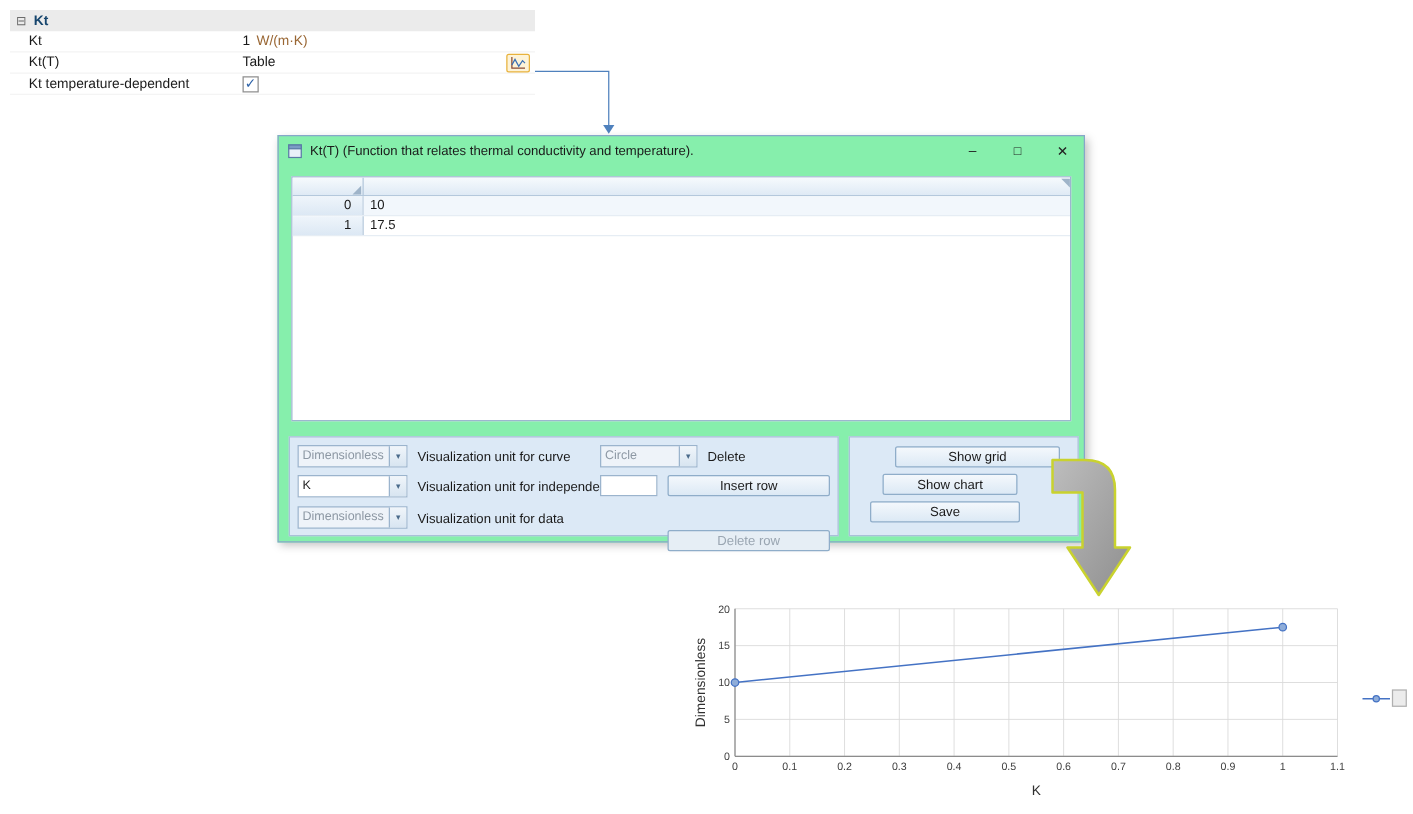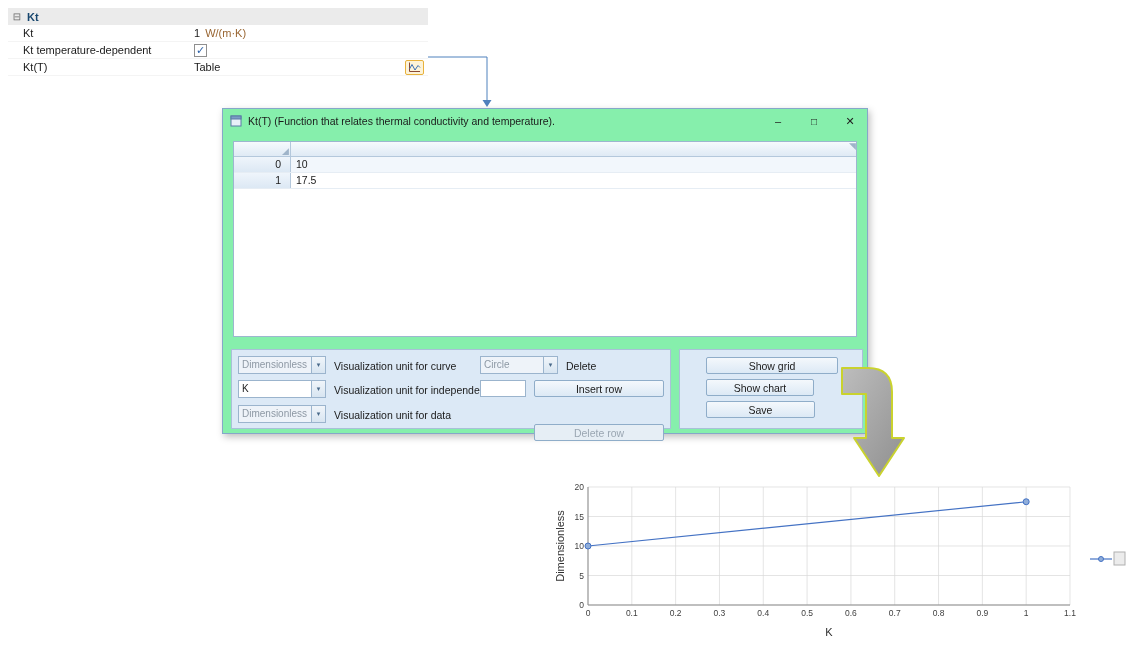--- a/index.html
+++ b/index.html
@@ -69,37 +69,37 @@
     <span class="pg-title">Kt</span>
   </div>
   <div class="pg-row">
     <div class="pg-label">Kt</div>
     <div class="pg-value">
       <span>1</span>
       <span class="pg-unit">W/(m·K)</span>
     </div>
   </div>
   <div class="pg-row">
+    <div class="pg-label">Kt(T)</div>
+    <div class="pg-value">
+      <span>Table</span>
+    </div>
+    <div class="pg-iconbtn">
+      <svg width="13" height="11" viewBox="0 0 13 11">
+        <path d="M1.5 0.5 V9.5 H12" stroke="#8a4a35" stroke-width="1" fill="none"></path>
+        <polyline points="1.5,7 4,2.5 7,8 10,3.5 12,5.5" stroke="#3a6fb5" stroke-width="1" fill="none"></polyline>
+      </svg>
+    </div>
+  </div>
+  <div class="pg-row">
     <div class="pg-label">Kt temperature-dependent</div>
     <div class="pg-value">
       <span class="checkbox">
         <span>✓</span>
       </span>
-    </div>
-  </div>
-  <div class="pg-row">
-    <div class="pg-label">Kt(T)</div>
-    <div class="pg-value">
-      <span>Table</span>
-    </div>
-    <div class="pg-iconbtn">
-      <svg width="13" height="11" viewBox="0 0 13 11">
-        <path d="M1.5 0.5 V9.5 H12" stroke="#8a4a35" stroke-width="1" fill="none"></path>
-        <polyline points="1.5,7 4,2.5 7,8 10,3.5 12,5.5" stroke="#3a6fb5" stroke-width="1" fill="none"></polyline>
-      </svg>
     </div>
   </div>
 </div>
 
 <svg class="connector" width="80" height="68">
   <polyline points="8,12 67,12 67,55" stroke="#4f81bd" stroke-width="1" fill="none"></polyline>
   <polygon points="62.5,55 71.5,55 67,62" fill="#4f81bd"></polygon>
 </svg>
 
 <div class="dialog">
@@ -159,23 +159,23 @@
 
     <div class="combo" style="left:6px;top:55px;width:88px;">
       <span class="combo-text">Dimensionless</span>
       <span class="combo-arrow">▾</span>
     </div>
     <div class="glabel" style="left:102px;top:59px;">Visualization unit for data</div>
     <div class="btn disabled" style="left:302px;top:54px;width:130px;">Delete row</div>
   </div>
 
   <div class="group group-right">
-    <div class="btn" style="left:26px;top:7px;width:132px;">Show grid</div>
+    <div class="btn" style="left:36px;top:7px;width:132px;">Show grid</div>
     <div class="btn" style="left:26px;top:29px;width:108px;">Show chart</div>
-    <div class="btn" style="left:26px;top:51px;width:109px;">Save</div>
+    <div class="btn" style="left:16px;top:51px;width:120px;">Save</div>
   </div>
 </div>
 
 <svg class="bigarrow" width="95" height="125">
   <defs>
     <linearGradient id="ag" x1="0" y1="0" x2="1" y2="1">
       <stop offset="0" stop-color="#bdbdbd"></stop>
       <stop offset="1" stop-color="#8f8f8f"></stop>
     </linearGradient>
   </defs>

